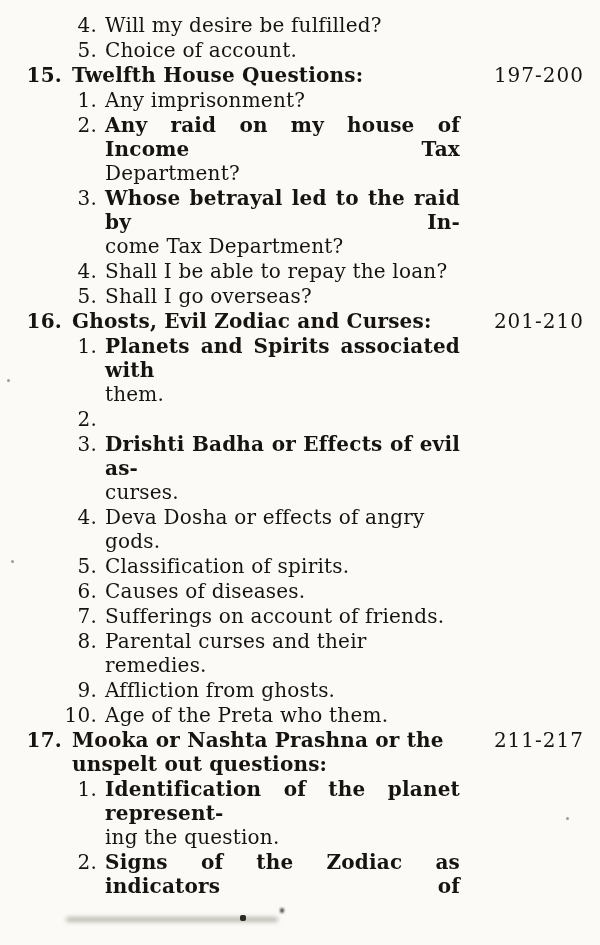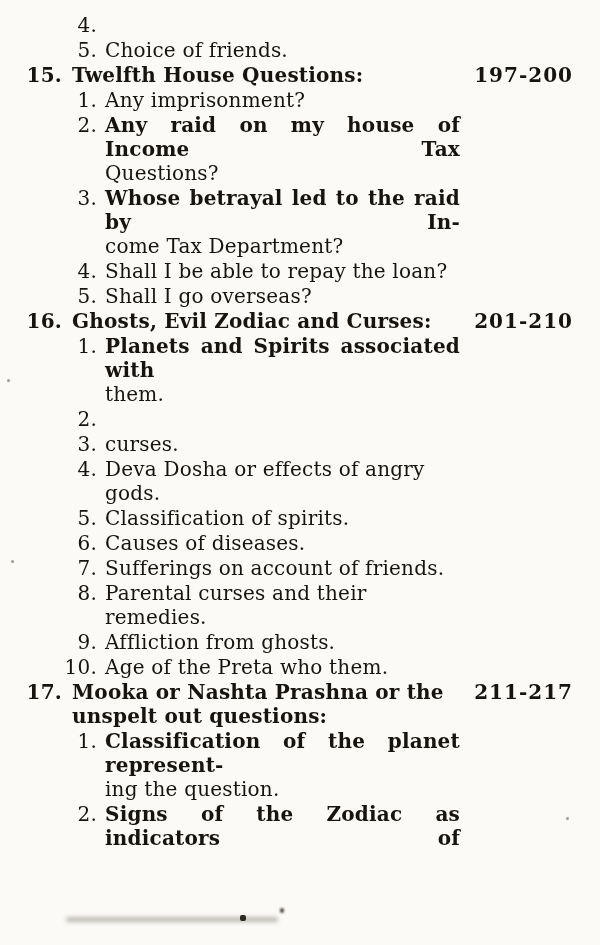--- a/index.html
+++ b/index.html
@@ -25,45 +25,48 @@
   .toc{padding-top:13px;}
   .section{}
   .section.first{margin-top:0;}
   .line{display:block;line-height:24px;}
   
   .just{text-align:justify;text-align-last:justify;font-weight:bold;}
   
   .chead{display:flex;align-items:flex-start;margin-bottom:1px;font-weight:bold;}
   .ch-num{flex:0 0 62px;text-align:right;line-height:24px;}
   .ch-title{margin-left:10px;width:392px;}
-  .ch-pages{margin-left:auto;padding-right:27px;font-weight:bold;letter-spacing:1px;line-height:24px;white-space:nowrap;}
+  .ch-pages{margin-left:auto;padding-right:16px;font-weight:normal;letter-spacing:1px;line-height:24px;white-space:nowrap;}
   
   .item{display:flex;align-items:flex-start;margin-bottom:1px;}
   .i-num{flex:0 0 97px;text-align:right;line-height:24px;}
   .i-text{margin-left:8px;width:355px;}
   
   .speck{position:absolute;border-radius:50%;background:#6f6a62;opacity:.65;filter:blur(.6px);}
   .smudge{position:absolute;left:66px;top:917px;width:212px;height:5px;background:var(--artifact);opacity:.85;filter:blur(2px);border-radius:3px;}
   .smudge-dot{position:absolute;left:240px;top:915px;width:6px;height:6px;background:#2c2922;filter:blur(.6px);border-radius:2px;}
   .smudge-dot2{position:absolute;left:280px;top:908px;width:4px;height:5px;background:#4c473f;filter:blur(1px);border-radius:2px;}
 </style>
 </head>
 <body>
 
 <div class="page">
   <div class="toc">
 
     <div class="section first">
       <div class="item">
         <span class="i-num">4.</span>
+        <span class="i-text">
+          <span class="line">Will my desire be fulfilled?</span>
+        </span>
       </div>
       <div class="item">
         <span class="i-num">5.</span>
         <span class="i-text">
-          <span class="line">Choice of friends.</span>
+          <span class="line">Choice of account.</span>
         </span>
       </div>
     </div>
 
     <div class="section">
       <div class="chead">
         <span class="ch-num">15.</span>
         <span class="ch-title">
           <span class="line">Twelfth House Questions:</span>
         </span>
@@ -72,21 +75,21 @@
       <div class="item">
         <span class="i-num">1.</span>
         <span class="i-text">
           <span class="line">Any imprisonment?</span>
         </span>
       </div>
       <div class="item">
         <span class="i-num">2.</span>
         <span class="i-text">
           <span class="line just">Any raid on my house of Income Tax</span>
-          <span class="line">Questions?</span>
+          <span class="line">Department?</span>
         </span>
       </div>
       <div class="item">
         <span class="i-num">3.</span>
         <span class="i-text">
           <span class="line just">Whose betrayal led to the raid by In-</span>
           <span class="line">come Tax Department?</span>
         </span>
       </div>
       <div class="item">
@@ -117,20 +120,21 @@
           <span class="line just">Planets and Spirits associated with</span>
           <span class="line">them.</span>
         </span>
       </div>
       <div class="item">
         <span class="i-num">2.</span>
       </div>
       <div class="item">
         <span class="i-num">3.</span>
         <span class="i-text">
+          <span class="line just">Drishti Badha or Effects of evil as-</span>
           <span class="line">curses.</span>
         </span>
       </div>
       <div class="item">
         <span class="i-num">4.</span>
         <span class="i-text">
           <span class="line">Deva Dosha or effects of angry gods.</span>
         </span>
       </div>
       <div class="item">
@@ -176,21 +180,21 @@
         <span class="ch-num">17.</span>
         <span class="ch-title">
           <span class="line">Mooka or Nashta Prashna or the</span>
           <span class="line">unspelt out questions:</span>
         </span>
         <span class="ch-pages">211-217</span>
       </div>
       <div class="item">
         <span class="i-num">1.</span>
         <span class="i-text">
-          <span class="line just">Classification of the planet represent-</span>
+          <span class="line just">Identification of the planet represent-</span>
           <span class="line">ing the question.</span>
         </span>
       </div>
       <div class="item">
         <span class="i-num">2.</span>
         <span class="i-text">
           <span class="line just">Signs of the Zodiac as indicators of</span>
 
         </span>
       </div>

